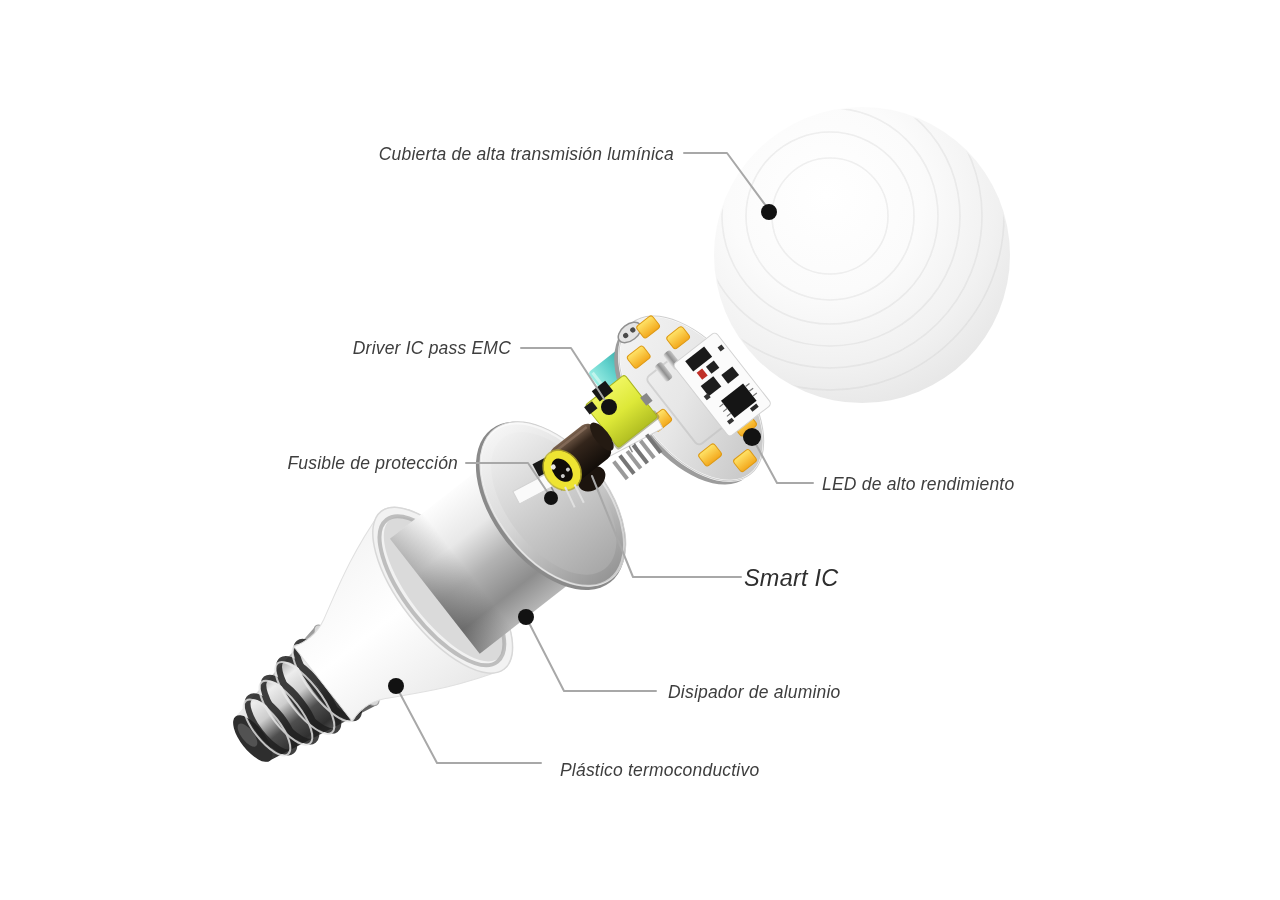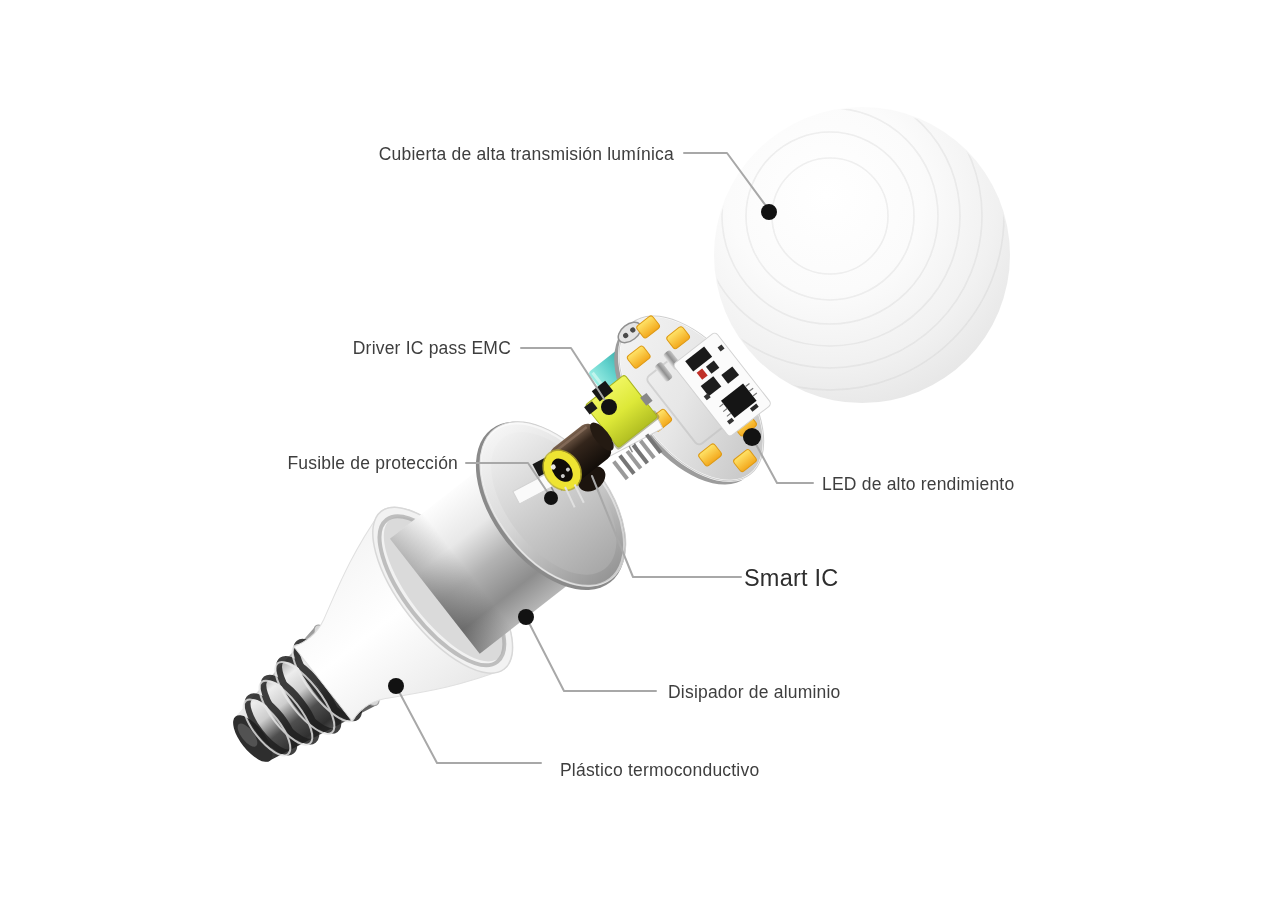--- a/index.html
+++ b/index.html
@@ -2,20 +2,21 @@
 <html><head>
 <meta charset="utf-8">
 <style>
   html,body{margin:0;padding:0;background:#ffffff;}
   .canvas{
     position:relative;
     width:1280px;height:900px;
     background:#ffffff;
     overflow:hidden;
     font-family:"Liberation Sans", sans-serif;
+    font-style:italic;
   }
   svg{display:block;}
   text.lbl{
     font-family:"Liberation Sans", sans-serif;
     font-size:17.5px;
     fill:#3e3e3e;
     letter-spacing:0.2px;
   }
   text.lbl-big{
     font-family:"Liberation Sans", sans-serif;

